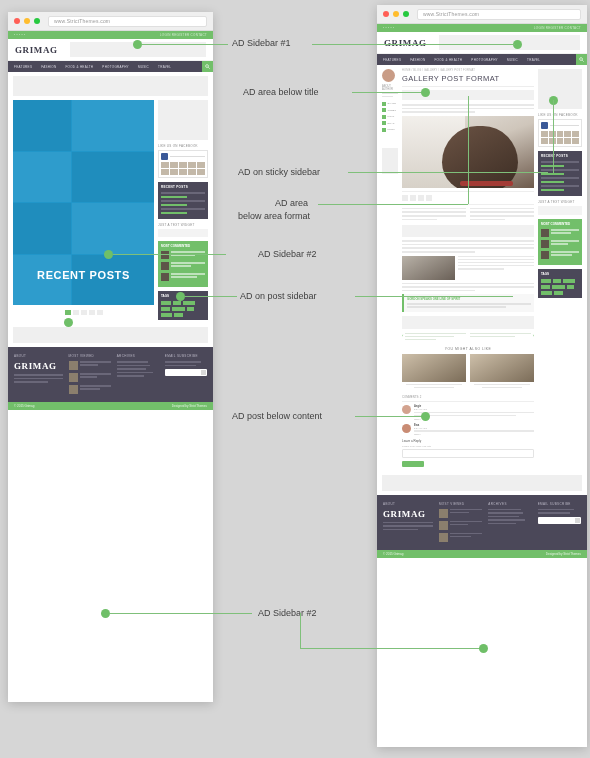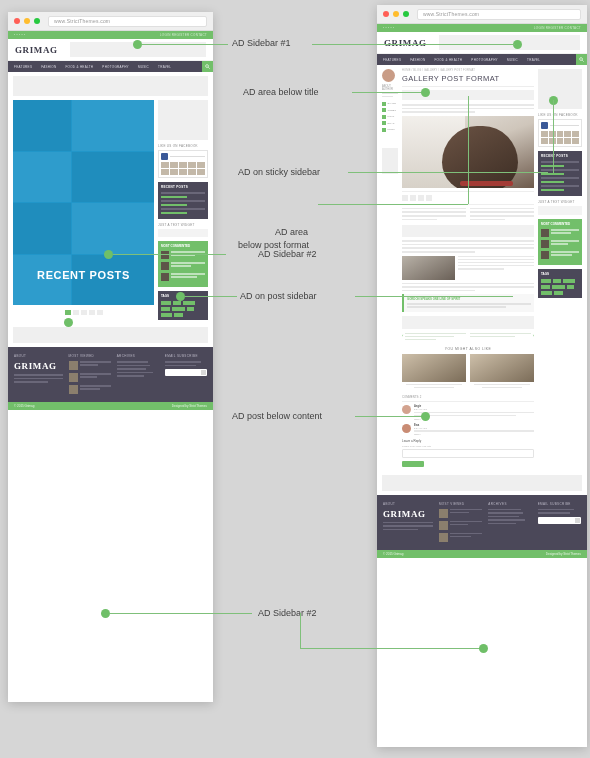--- a/index.html
+++ b/index.html
@@ -231,21 +231,21 @@
   .replyform .sub { margin-top: 3px; width: 22px; height: 6px; background: #72bf6a; border-radius: 1px; }
 
   .rsidebox { height: 40px; background: #efefef; margin-bottom: 4px; }
 
   
   .anno { position: absolute; }
   .anno .lbl {
     position: absolute; font-size: 9px; color: #3f3f3f;
     white-space: nowrap; line-height: 11px;
   }
-  .anno .lbl.ctr { text-align: left; margin-top: 29px; }
+  .anno .lbl.ctr { text-align: left; }
   .ln { position: absolute; background: #7fc07a; height: 1px; }
   .ln.v { width: 1px; height: auto; }
   .nodeDot {
     position: absolute; width: 9px; height: 9px;
     border-radius: 50%; background: #6fbf68;
   }
 </style>
 </head>
 <body>
 
@@ -782,21 +782,21 @@
     <span class="lbl" style="left:243px;top:87px;">AD area below title</span>
     <span class="ln" style="left:352px;top:92px;width:73px;"></span>
     <span class="nodeDot" style="left:421px;top:88px;"></span>
 
     <span class="lbl" style="left:238px;top:167px;">AD on sticky sidebar</span>
     <span class="ln" style="left:348px;top:172px;width:200px;"></span>
     <span class="nodeDot" style="left:549px;top:96px;"></span>
     <span class="ln v" style="left:553px;top:100px;height:73px;"></span>
 
     <span class="lbl ctr" style="left:275px;top:198px;">AD area</span>
-    <span class="lbl ctr" style="left:238px;top:211px;">below post format</span>
+    <span class="lbl ctr" style="left:238px;top:211px;">below area format</span>
     <span class="ln" style="left:318px;top:204px;width:150px;"></span>
     <span class="nodeDot" style="left:64px;top:318px;"></span>
     <span class="ln v" style="left:468px;top:96px;height:108px;"></span>
 
     <span class="nodeDot" style="left:104px;top:250px;"></span>
     <span class="ln" style="left:113px;top:254px;width:113px;"></span>
     <span class="lbl" style="left:258px;top:249px;">AD Sidebar #2</span>
 
     <span class="nodeDot" style="left:176px;top:292px;"></span>
     <span class="ln" style="left:185px;top:296px;width:52px;"></span>

